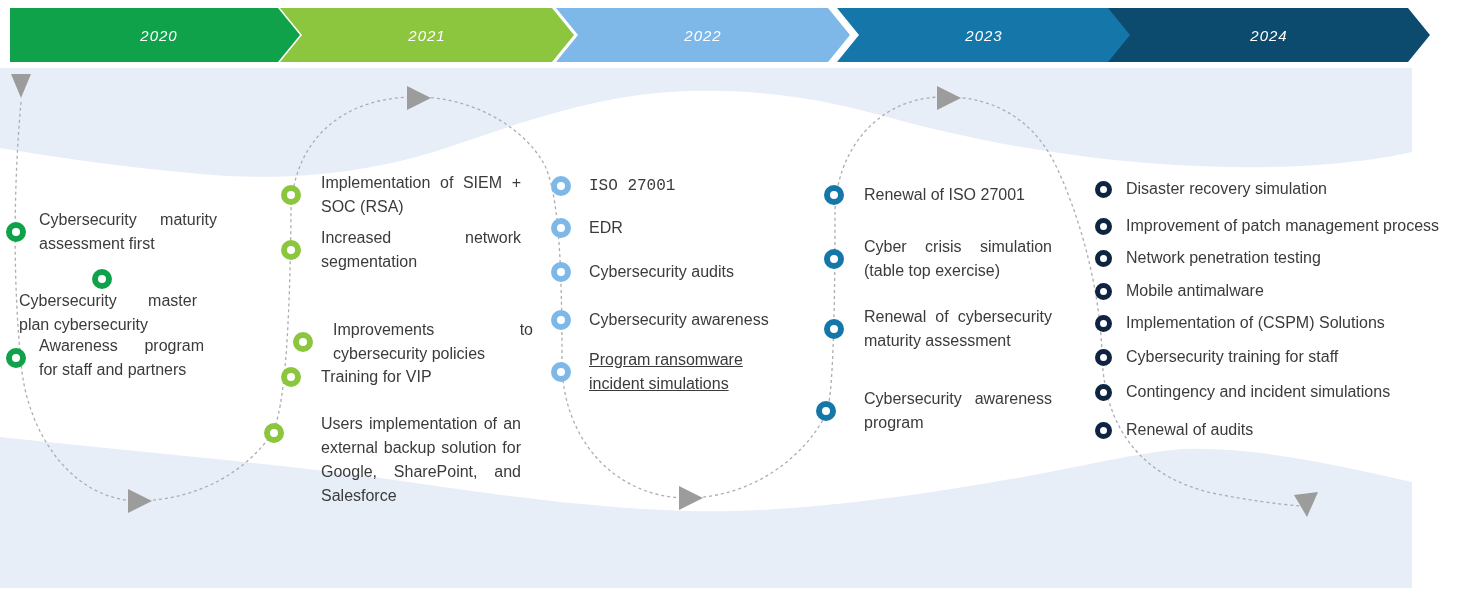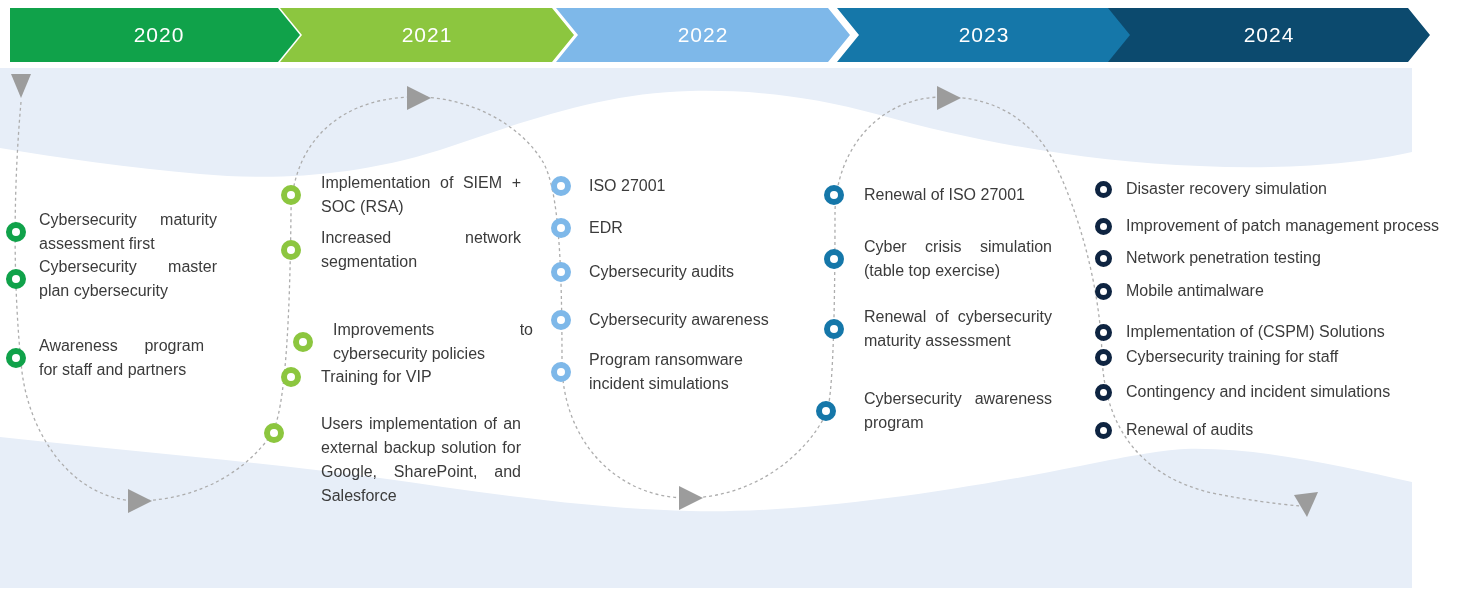--- a/index.html
+++ b/index.html
@@ -4,21 +4,21 @@
 <style>
   html,body{margin:0;padding:0;background:#fff;}
   .stage{position:relative;width:1470px;height:596px;background:#ffffff;overflow:hidden;
          font-family:"Liberation Sans","DejaVu Sans",sans-serif;}
   svg.bg{position:absolute;left:0;top:0;z-index:0;}
   svg.flow{position:absolute;left:0;top:0;z-index:1;}
 
   
   .chevrons{position:absolute;left:0;top:8;width:1470px;height:54px;z-index:2;}
   .chev{position:absolute;top:8px;height:54px;display:flex;align-items:center;justify-content:center;}
-  .chev .yr{color:#fff;font-size:21px;letter-spacing:1px;}
+  .chev .yr{color:#fff;font-size:15px;letter-spacing:1px;font-style:italic;}
   .chev1{left:10px;width:298px;background:#10A24A;
          clip-path:polygon(0px 0px,268px 0px,290px 27px,268px 54px,0px 54px);}
   .chev2{left:280px;width:294px;background:#8CC63F;
          clip-path:polygon(0px 0px,272px 0px,294px 27px,272px 54px,0px 54px,22px 27px);}
   .chev3{left:556px;width:294px;background:#7EB8E9;
          clip-path:polygon(0px 0px,272px 0px,294px 27px,272px 54px,0px 54px,22px 27px);}
   .chev4{left:837px;width:294px;background:#1577A9;
          clip-path:polygon(0px 0px,272px 0px,294px 27px,272px 54px,0px 54px,22px 27px);}
   .chev5{left:1108px;width:322px;background:#0c4a6e;
          clip-path:polygon(0px 0px,300px 0px,322px 27px,300px 54px,0px 54px,22px 27px);}
@@ -100,21 +100,21 @@
     </div>
     <div class="chev chev5">
       <span class="yr">2024</span>
     </div>
   </div>
 
   <div class="item c20" style="left:6px;top:208px;">
     <span class="dot g20"></span>
     <div class="mtext">Cybersecurity maturity assessment first</div>
   </div>
-  <div class="item c20" style="left:6px;top:255px;">
+  <div class="item c20" style="left:6px;top:269px;flex-direction:column;">
     <span class="dot g20"></span>
     <div class="mtext">Cybersecurity master plan cybersecurity</div>
   </div>
   <div class="item c20" style="left:6px;top:334px;">
     <span class="dot g20"></span>
     <div class="mtext" style="width:165px;">Awareness program for staff and partners</div>
   </div>
 
   <div class="item c21" style="left:281px;top:171px;">
     <span class="dot g21"></span>
@@ -130,39 +130,39 @@
   </div>
   <div class="item c21" style="left:281px;top:365px;">
     <span class="dot g21"></span>
     <div class="mtext">Training for VIP</div>
   </div>
   <div class="item c21" style="left:264px;top:412px;align-items:flex-start;">
     <span class="dot g21" style="margin-top:11px;"></span>
     <div class="mtext" style="margin-left:37px;">Users implementation of an external backup solution for Google, SharePoint, and Salesforce</div>
   </div>
 
-  <div class="item c22" style="left:551px;top:174px;">
+  <div class="item c22" style="left:551px;top:174px;font-family:Liberation Mono, monospace;">
     <span class="dot b22"></span>
     <div class="mtext">ISO 27001</div>
   </div>
   <div class="item c22" style="left:551px;top:216px;">
     <span class="dot b22"></span>
     <div class="mtext">EDR</div>
   </div>
   <div class="item c22" style="left:551px;top:260px;">
     <span class="dot b22"></span>
     <div class="mtext">Cybersecurity audits</div>
   </div>
   <div class="item c22" style="left:551px;top:308px;">
     <span class="dot b22"></span>
     <div class="mtext">Cybersecurity awareness</div>
   </div>
   <div class="item c22" style="left:551px;top:348px;">
     <span class="dot b22"></span>
-    <div class="mtext" style="white-space:normal;width:165px;">Program ransomware incident simulations</div>
+    <div class="mtext" style="white-space:normal;width:165px;text-decoration:underline;">Program ransomware incident simulations</div>
   </div>
 
   <div class="item c23" style="left:824px;top:183px;">
     <span class="dot b23"></span>
     <div class="mtext">Renewal of ISO 27001</div>
   </div>
   <div class="item c23" style="left:824px;top:235px;">
     <span class="dot b23"></span>
     <div class="mtext">Cyber crisis simulation (table top exercise)</div>
   </div>
@@ -184,21 +184,21 @@
     <div class="mtext">Improvement of patch management process</div>
   </div>
   <div class="item c24" style="left:1095px;top:246px;">
     <span class="dot n24"></span>
     <div class="mtext">Network penetration testing</div>
   </div>
   <div class="item c24" style="left:1095px;top:279px;">
     <span class="dot n24"></span>
     <div class="mtext">Mobile antimalware</div>
   </div>
-  <div class="item c24" style="left:1095px;top:311px;margin-top:9px;">
+  <div class="item c24" style="left:1095px;top:311px;">
     <span class="dot n24"></span>
     <div class="mtext">Implementation of (CSPM) Solutions</div>
   </div>
   <div class="item c24" style="left:1095px;top:345px;">
     <span class="dot n24"></span>
     <div class="mtext">Cybersecurity training for staff</div>
   </div>
   <div class="item c24" style="left:1095px;top:380px;">
     <span class="dot n24"></span>
     <div class="mtext">Contingency and incident simulations</div>

